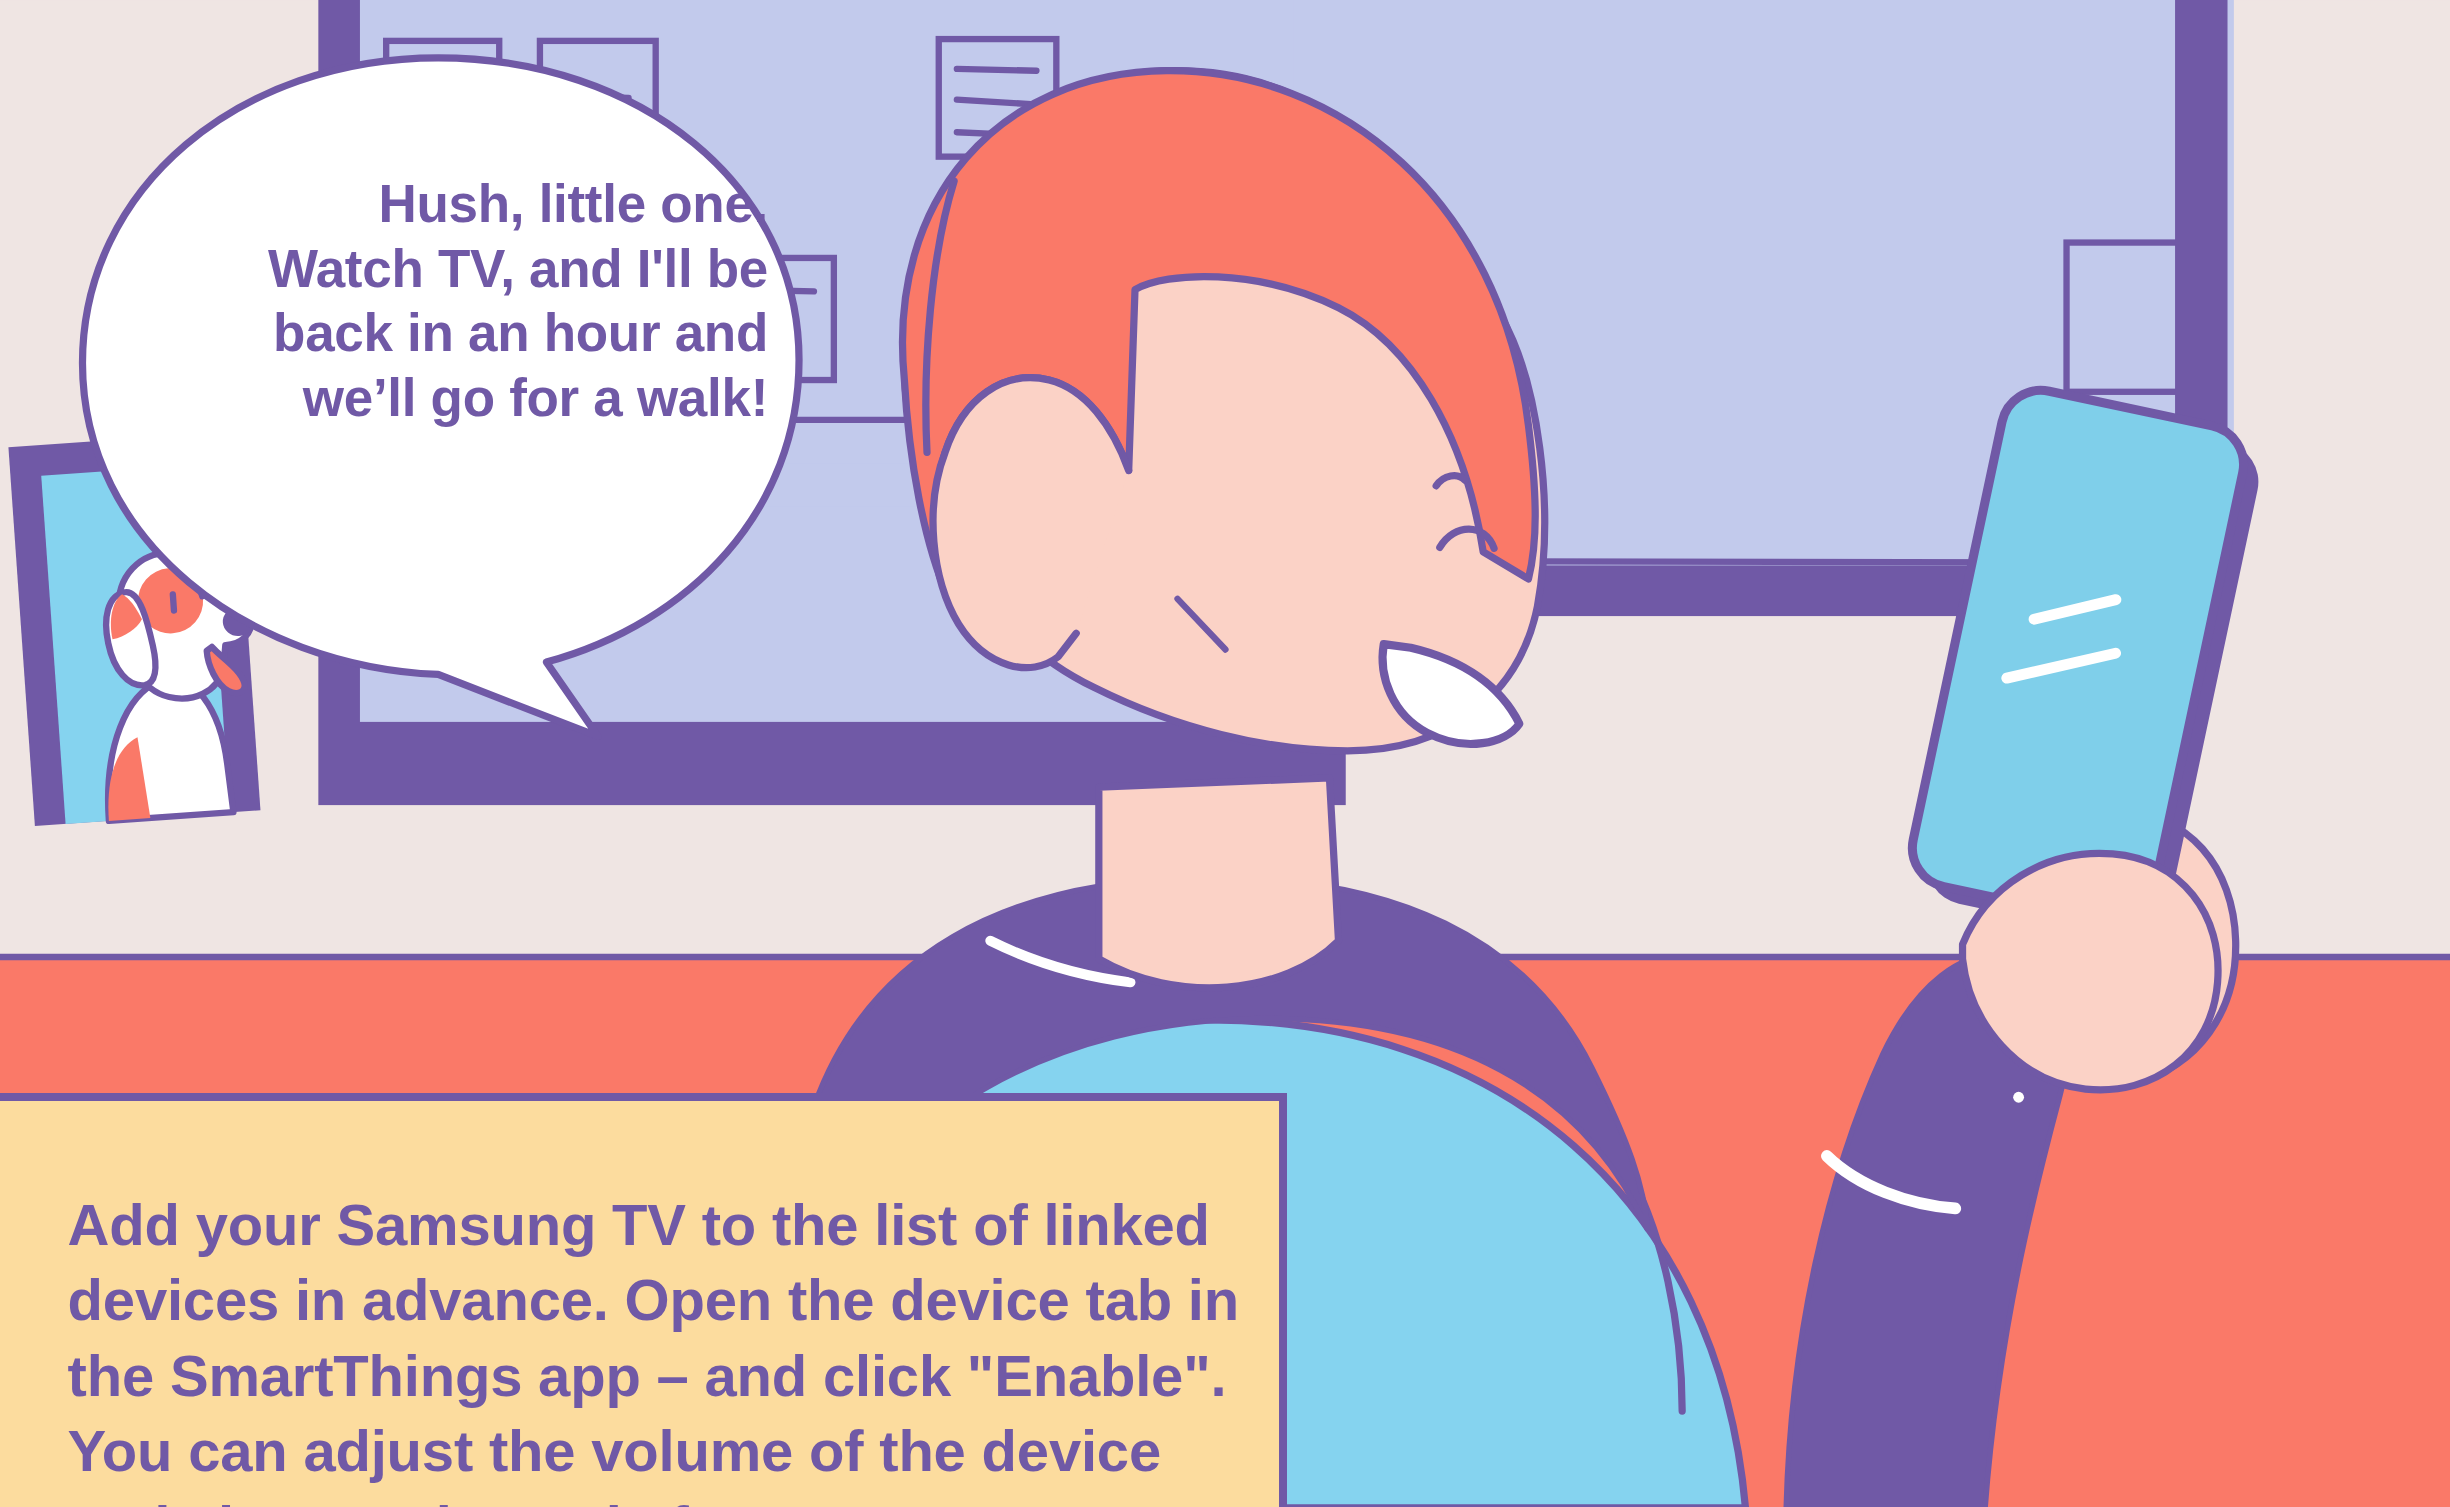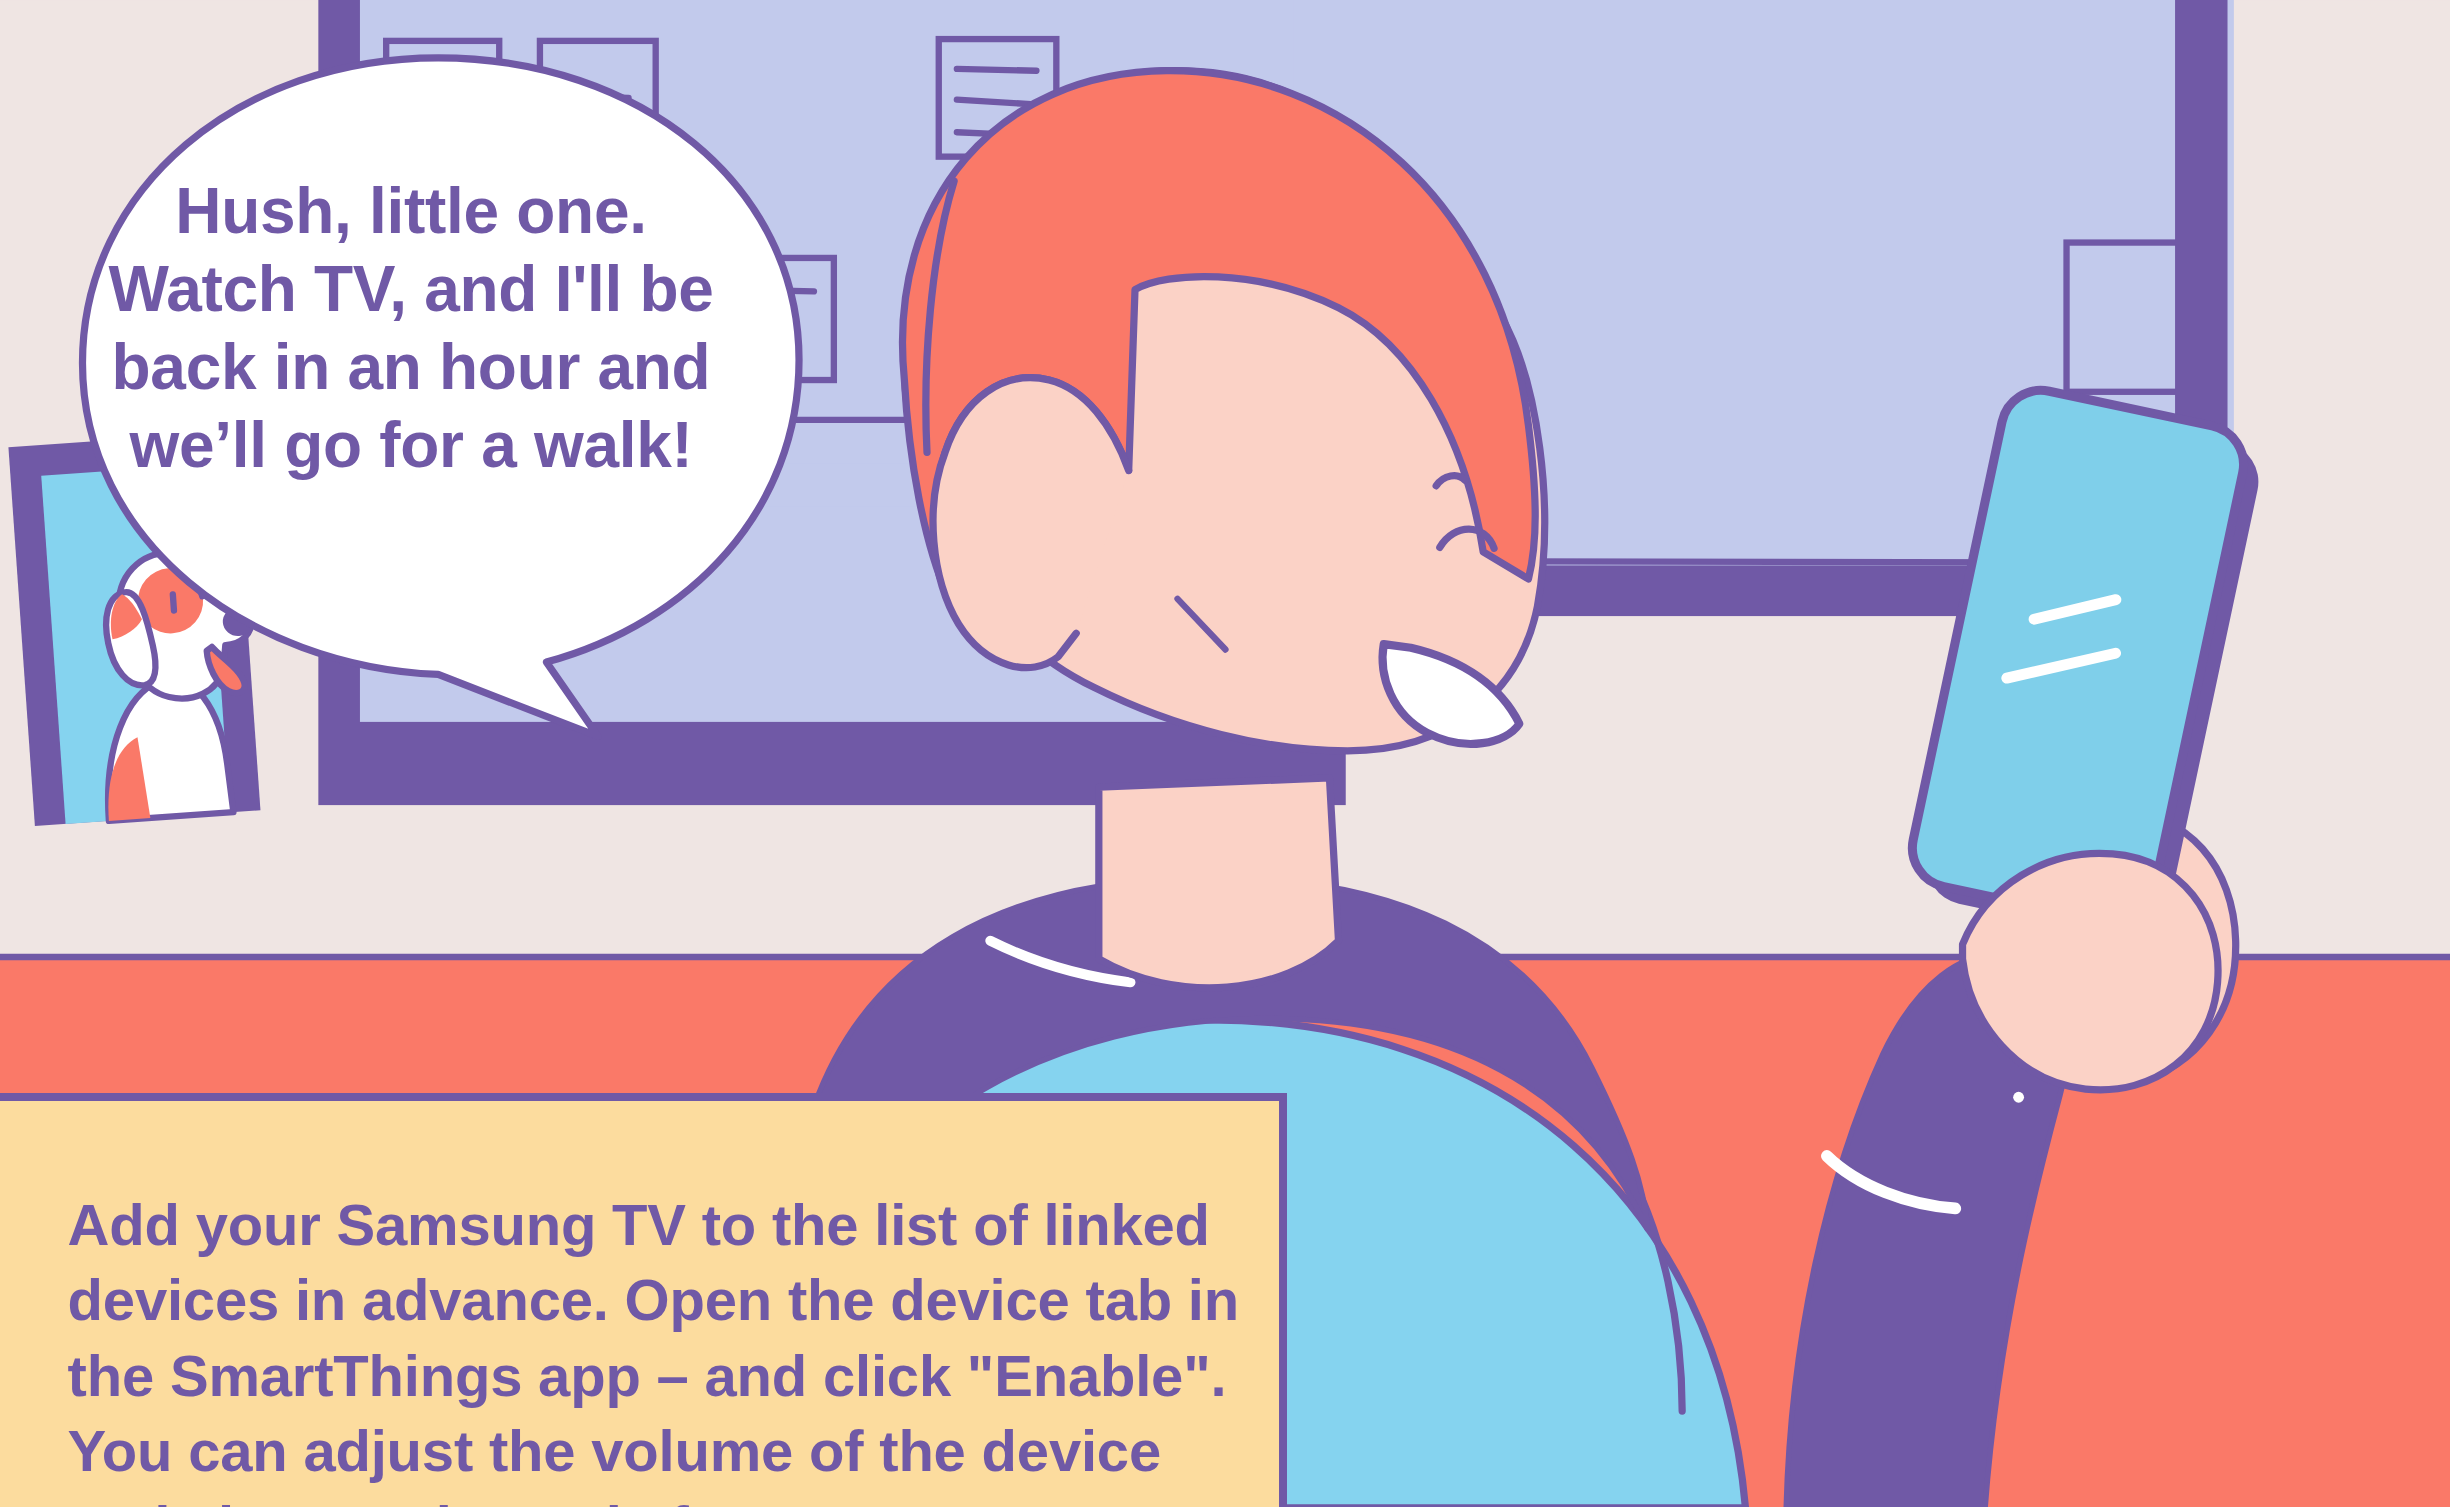--- a/index.html
+++ b/index.html
@@ -17,23 +17,23 @@
     width:2450px;
     height:1508px;
     display:block;
   }
   
   #bubble-text{
     position:absolute;
     left:54px;
     top:172px;
     width:714px;
-    text-align:center;
+    text-align:right;
     color:#7059A6;
-    font-size:64px;
+    font-size:53px;
     line-height:1.22;
     font-weight:700;
     letter-spacing:-0.3px;
     white-space:pre-line;
     pointer-events:none;
   }
   
   #caption-box{
     position:absolute;
     left:-5.4px;

